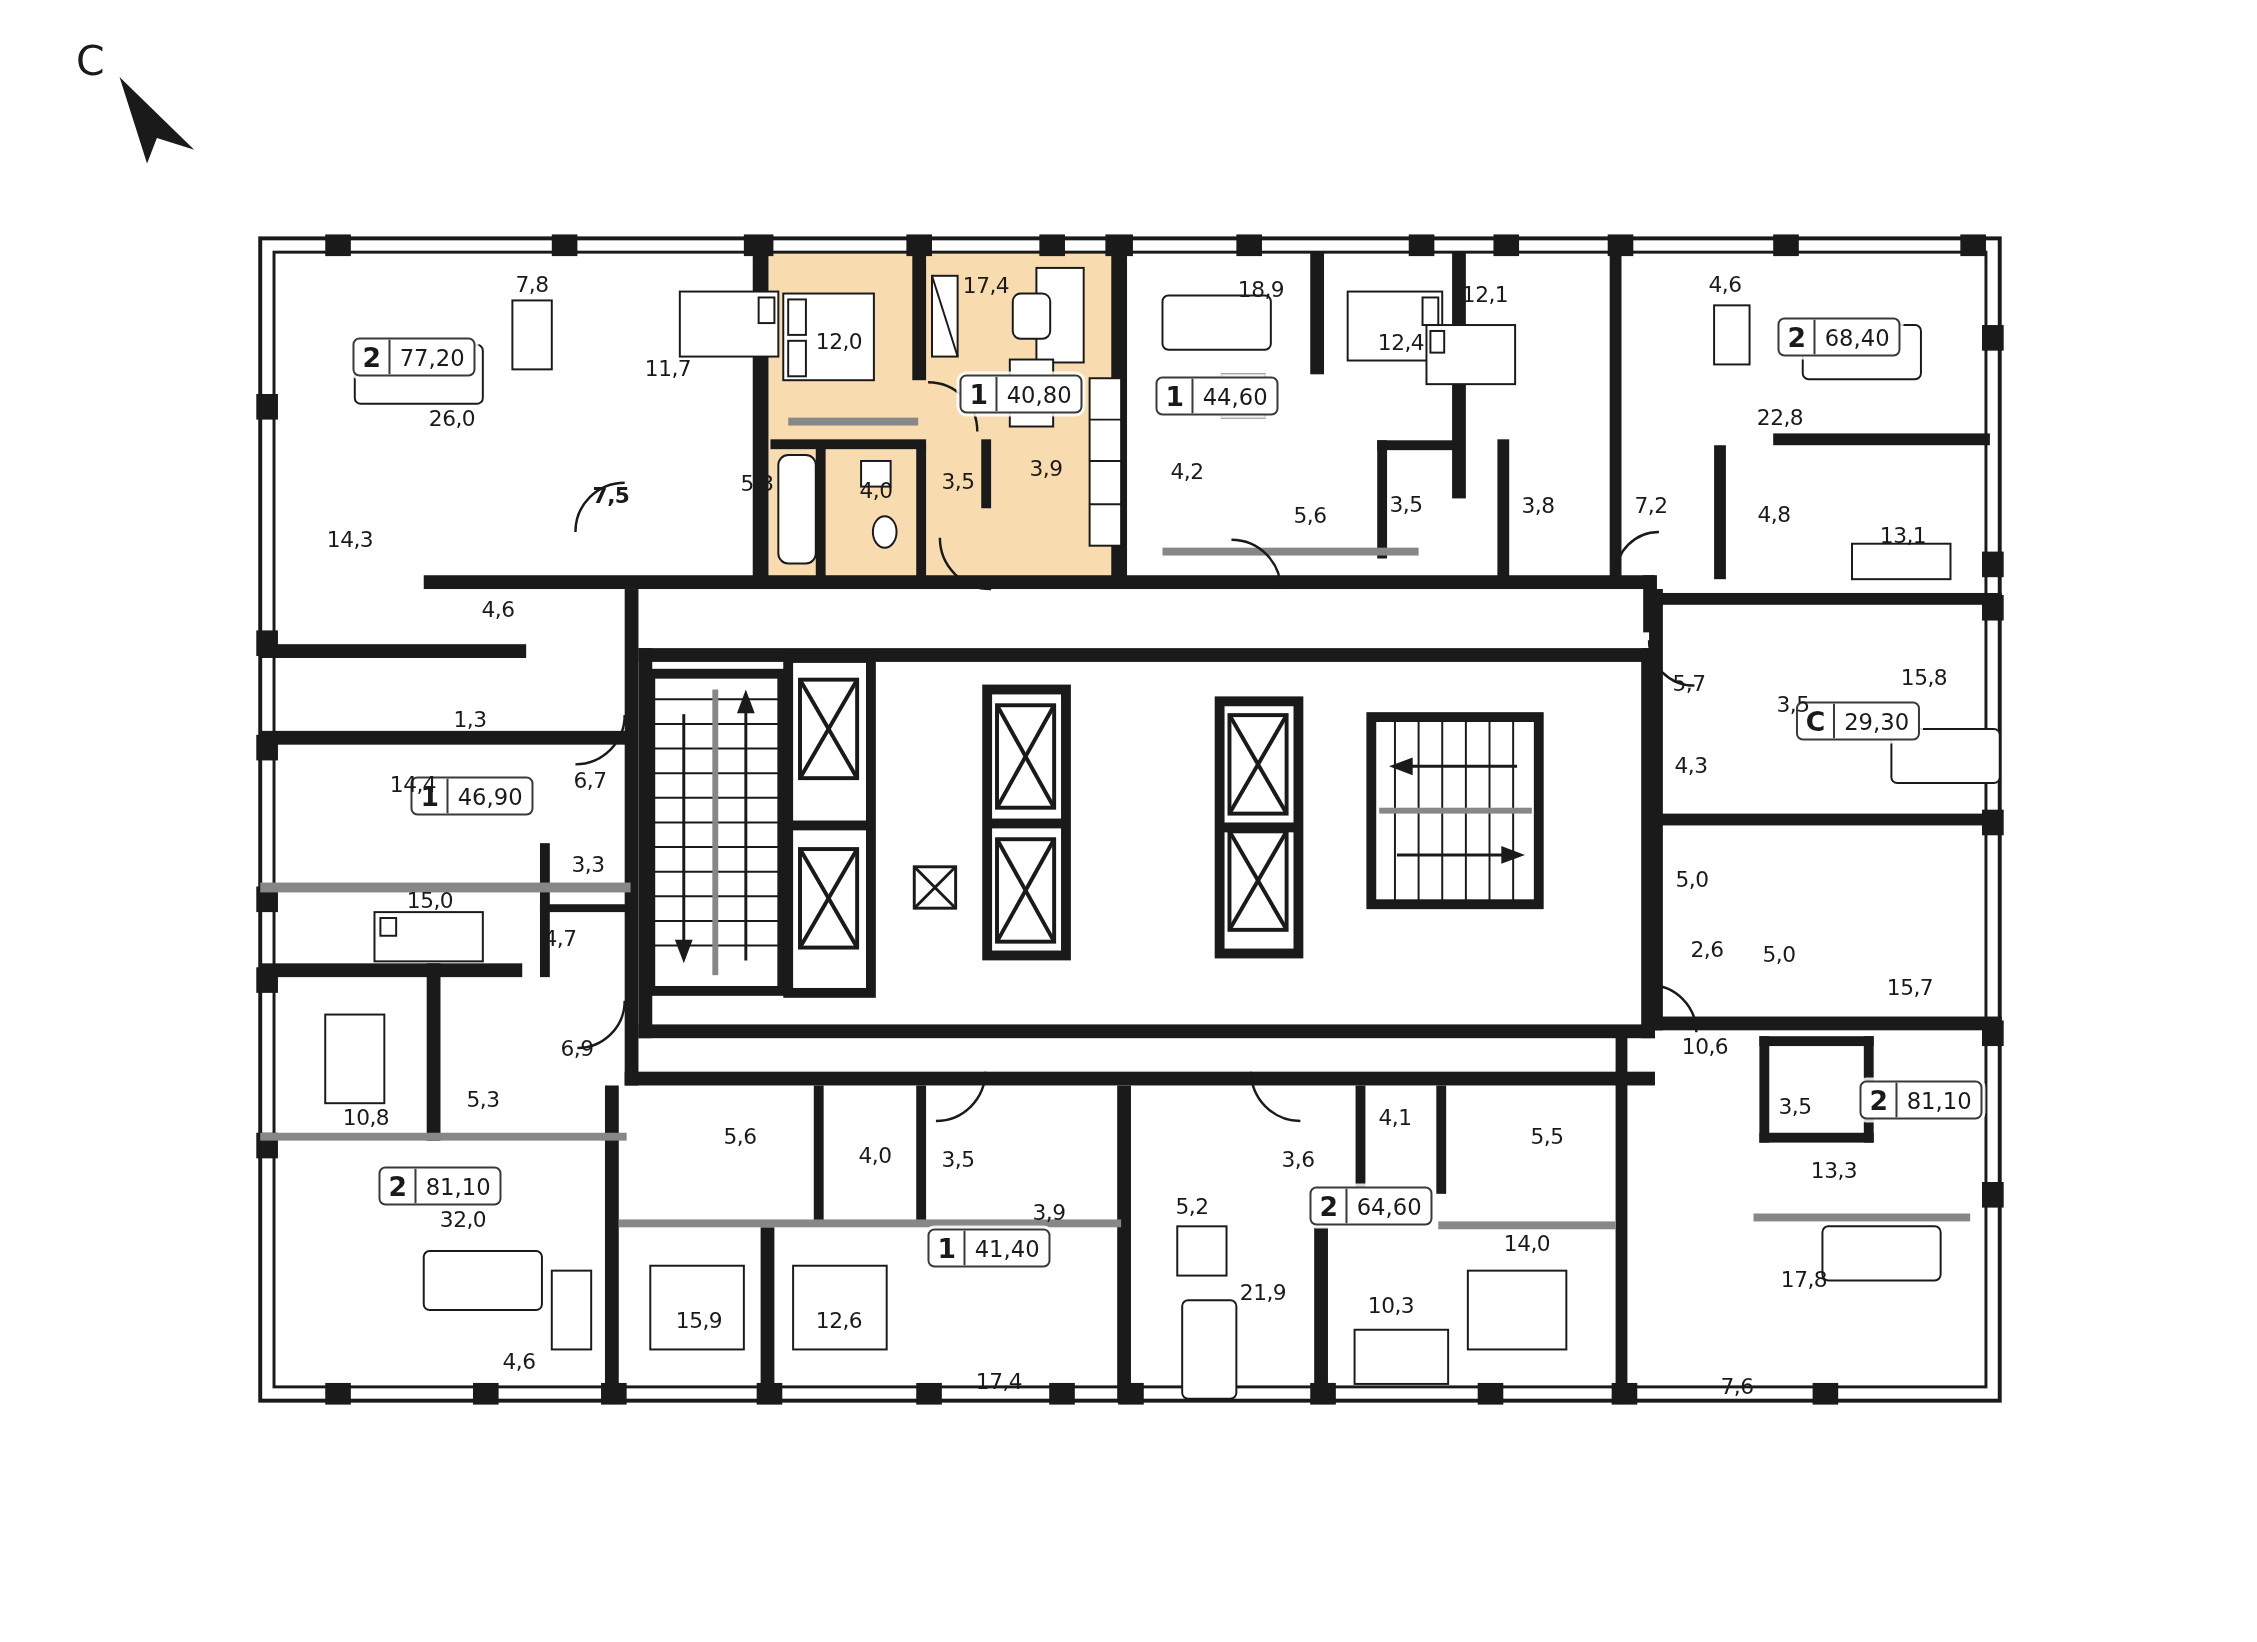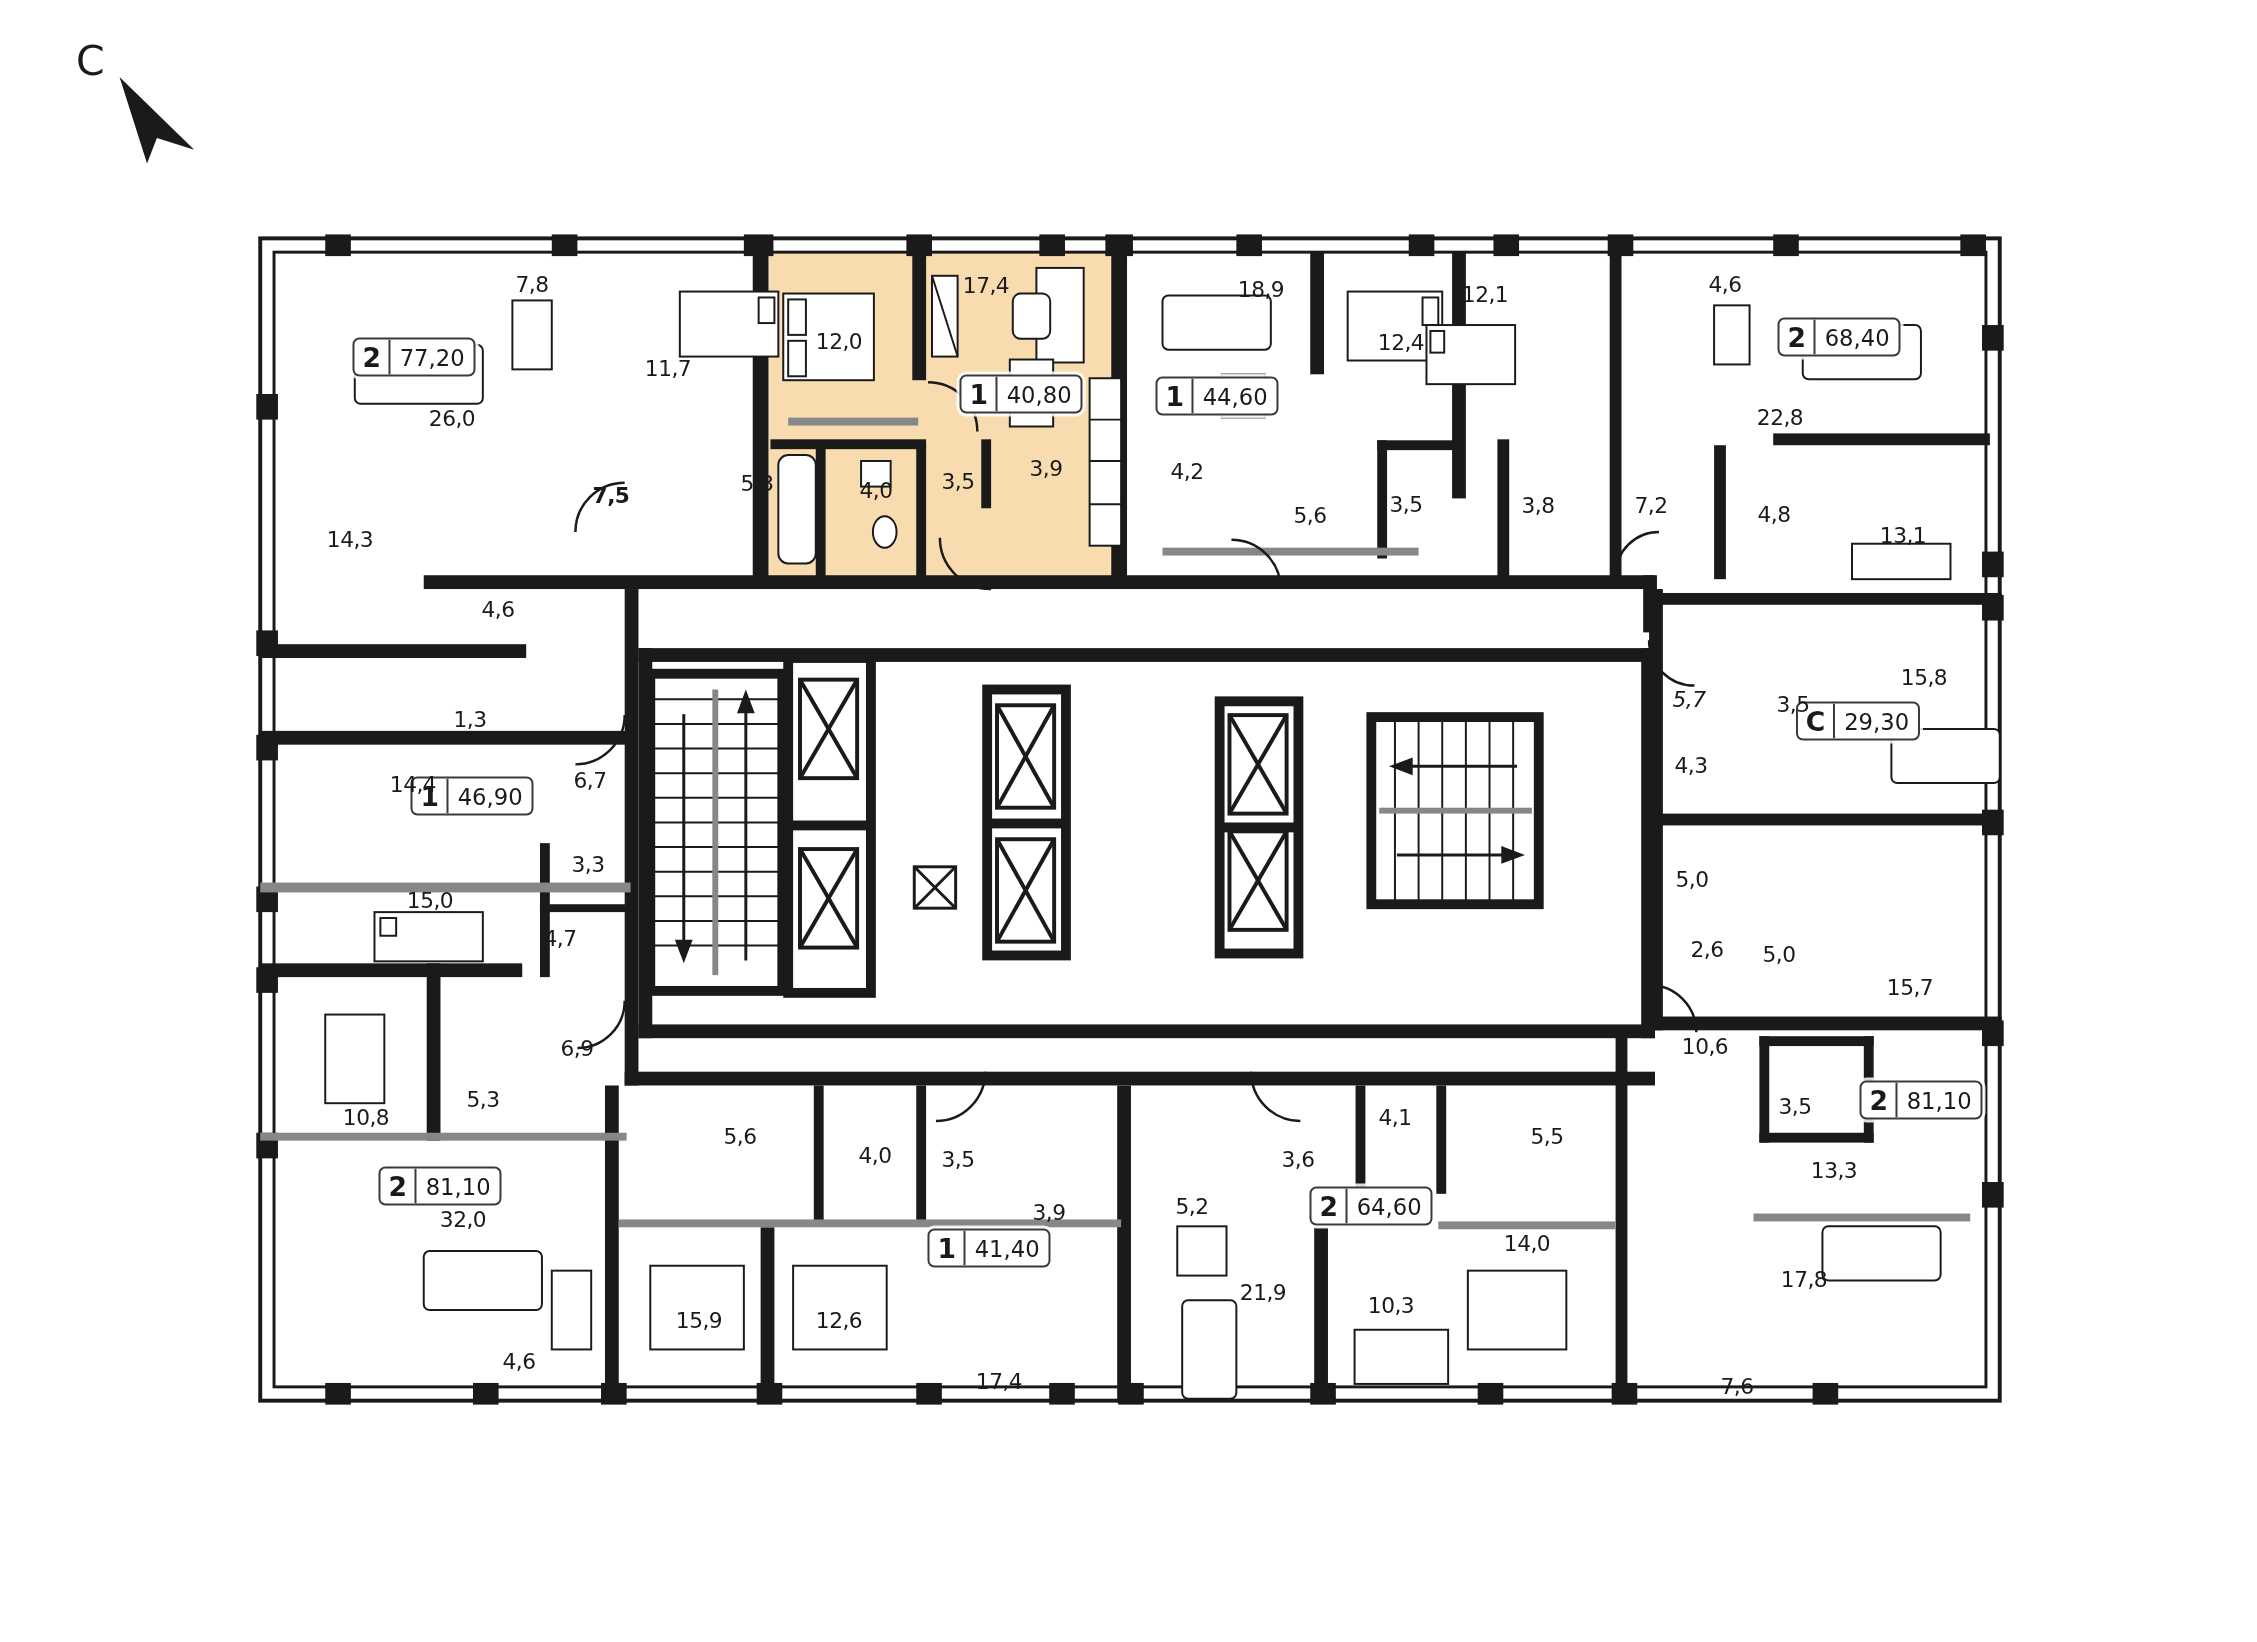--- a/index.html
+++ b/index.html
@@ -423,21 +423,21 @@
 
     <div class="room-label" style="left: 1538px; top: 505px;">3,8</div>
 
     <div class="badge" style="left: 1858px; top: 721px;">
       <span class="badge-type">С</span>
       <span class="badge-area">29,30</span>
     </div>
 
     <div class="room-label" style="left: 1924px; top: 677px;">15,8</div>
 
-    <div class="room-label" style="left: 1689px; top: 699px; font-style: italic;">5,7</div>
+    <div class="room-label" style="left: 1689px; top: 683px;">5,7</div>
 
     <div class="room-label" style="left: 1793px; top: 704px;">3,5</div>
 
     <div class="room-label" style="left: 1691px; top: 765px;">4,3</div>
 
     <div class="badge" style="left: 472px; top: 796px;">
       <span class="badge-type">1</span>
       <span class="badge-area">46,90</span>
     </div>
 

